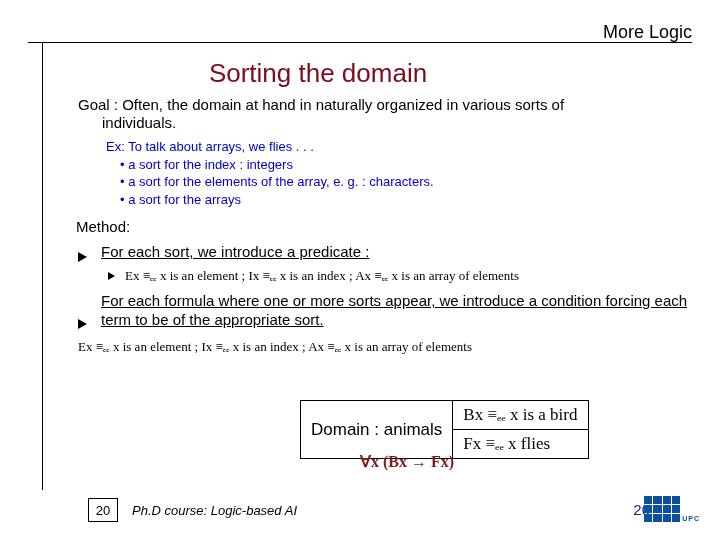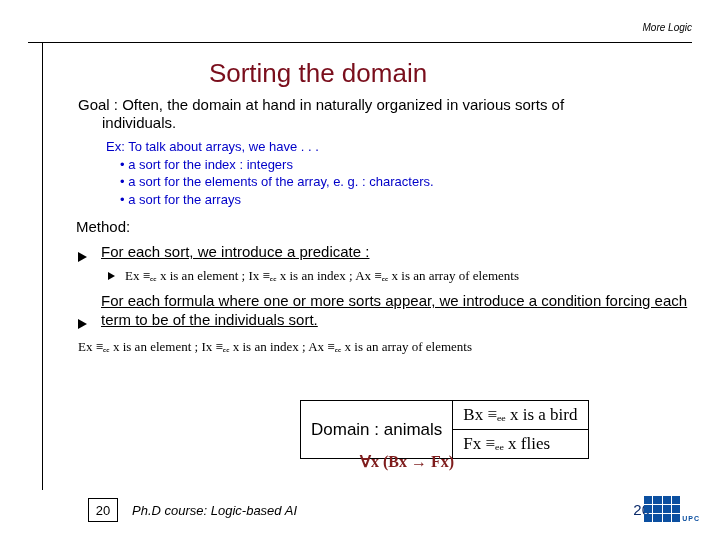--- a/index.html
+++ b/index.html
@@ -14,22 +14,21 @@
   }
   .slide {
     width: 720px;
     height: 540px;
     position: relative;
   }
   .header-label {
     position: absolute;
     top: 22px;
     right: 28px;
-    font-size: 10px;
-    font-style: italic;
+    font-size: 18px;
   }
   .top-rule {
     position: absolute;
     top: 42px;
     left: 28px;
     right: 28px;
     border-top: 1.5px solid #000;
   }
   .left-rule {
     position: absolute;
@@ -128,41 +127,41 @@
 
   <div class="title">Sorting the domain</div>
 
   <div class="content">
     <div class="goal">
       <span>Goal :  Often, the domain at hand in naturally organized in various sorts of</span><br>
       <span class="indent2">individuals.</span>
     </div>
 
     <div class="ex-block">
-      <div>Ex: To talk about arrays, we have . . .</div>
+      <div>Ex: To talk about arrays, we flies . . .</div>
       <div class="item"><span class="dot"></span><span>a sort for the index : integers</span></div>
       <div class="item"><span class="dot"></span><span>a sort for the elements of the array, e. g. : characters.</span></div>
       <div class="item"><span class="dot"></span><span>a sort for the arrays</span></div>
     </div>
 
     <div class="method-label">Method:</div>
 
     <div class="arrow-row">
       <div class="arrow"></div>
       <div>For each sort, we introduce a predicate :</div>
     </div>
 
     <div class="sub-row">
       <div class="arrow-sm"></div>
       <div class="def">Ex ≡ₑₑ x is an element  ;  Ix ≡ₑₑ x is an index ; Ax ≡ₑₑ x is an array of elements</div>
     </div>
 
     <div class="arrow-row">
       <div class="arrow"></div>
-      <div>For each formula where one or more sorts appear, we introduce a  condition forcing  each term to be of the individuals sort.</div>
+      <div>For each formula where one or more sorts appear, we introduce a  condition forcing  each term to be of the appropriate sort.</div>
     </div>
 
     <div class="defline def">Ex ≡ₑₑ x is an element  ;  Ix ≡ₑₑ x is an index ; Ax ≡ₑₑ x is an array of elements</div>
   </div>
 
   <div class="tablewrap">
     <table class="box">
       <tbody>
           <tr>
         <td rowspan="2">Domain : animals</td>

